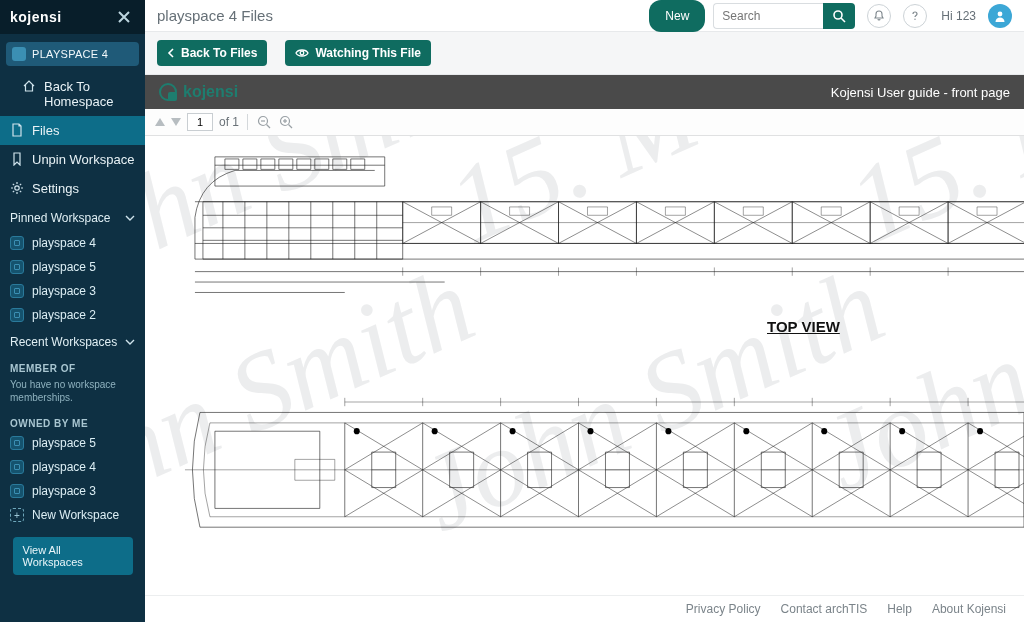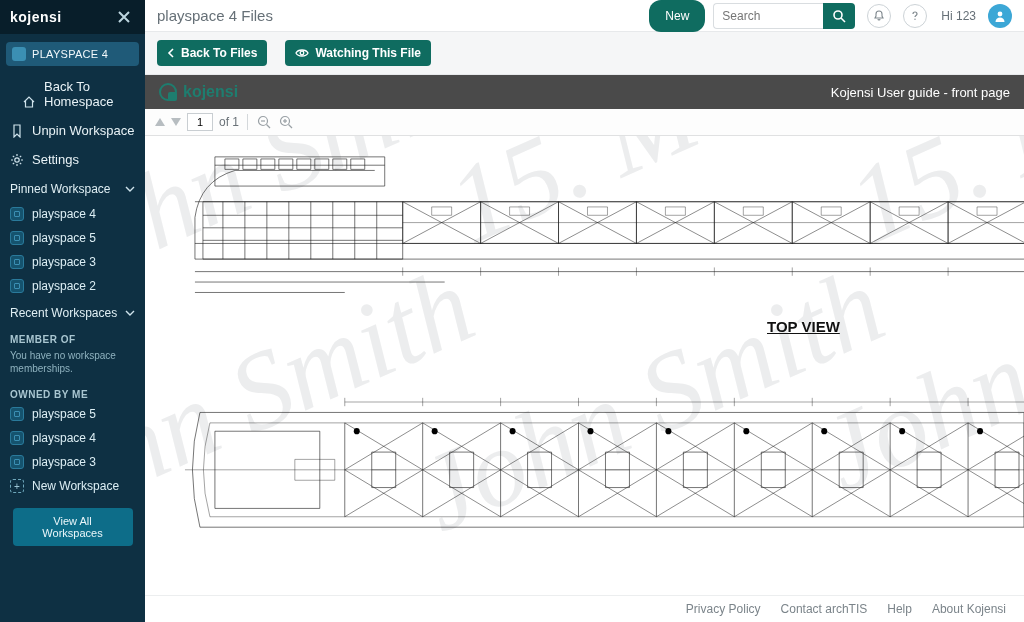--- a/index.html
+++ b/index.html
@@ -9,36 +9,36 @@
   
   .sidebar { width: 145px; background: #0e3043; color: #cfe3ec; display: flex; flex-direction: column; font-size: 12px; }
   .sb-head { display: flex; align-items: center; justify-content: space-between; padding: 6px 10px; background: #081e2a; }
   .sb-logo { font-size: 14px; font-weight: bold; letter-spacing: .5px; color: #fdfefe; text-transform: lowercase; }
   .sb-close { width: 22px; height: 22px; border-radius: 4px; display:flex; align-items:center; justify-content:center; cursor:pointer; }
   .sb-close svg { stroke:#bcd5df; }
 
   .sb-current { display:flex; align-items:center; gap:6px; margin: 8px 6px 6px 6px; padding:5px 6px; background:#1f5a78; border-radius:4px; color:#f2f8fb; font-size:11px; text-transform:uppercase; letter-spacing:.3px; }
   .sb-current .cube { width:14px; height:14px; border-radius:3px; background:#3b8fb3; display:inline-block; }
 
-  .sb-item { display:flex; align-items:flex-end; gap:8px; padding:7px 10px; cursor:pointer; color:#e8f2f6; }
+  .sb-item { display:flex; align-items:flex-start; gap:8px; padding:7px 10px; cursor:pointer; color:#e8f2f6; }
   .sb-item.active { background:#0d6d89; }
   .sb-item .ic { width:14px; height:14px; flex:0 0 14px; display:flex; align-items:center; justify-content:center; }
   .sb-item .ic svg { stroke:#cfe3ec; }
   .sb-item span.label { font-size:13px; }
 
   .sb-section-title { display:flex; align-items:center; justify-content:space-between; padding:8px 10px 6px 10px; font-size:12px; color:#dfeef3; cursor:pointer; }
   .sb-subhead { font-size:10px; font-weight:bold; letter-spacing:.5px; color:#a9c6d1; padding:8px 10px 2px 10px; text-transform:uppercase; }
   .sb-note { font-size:10px; color:#8fb2bf; padding:2px 10px 6px 10px; line-height:1.3; }
 
   .sb-ws { display:flex; align-items:center; gap:8px; padding:5px 10px; cursor:pointer; color:#dceef4; font-size:12px; }
   .ws-cube { width:14px; height:14px; border-radius:3px; background:#15536e; border:1px solid #2a7a9b; display:inline-block; position:relative; }
   .ws-cube::after { content:""; position:absolute; inset:3px; border:1px solid #3b8fb3; border-radius:1px; }
   .plus-cube { width:14px; height:14px; border:1px dashed #6ea7bb; display:flex; align-items:center; justify-content:center; color:#9dc8d7; font-size:10px; border-radius:3px; }
 
-  .sb-viewall { margin:10px auto 12px auto; padding:7px 10px; background:#0d6d89; color:#eaf6fa; font-size:11px; border-radius:4px; cursor:pointer; text-align:center; width:120px; }
+  .sb-viewall { margin:10px auto 12px auto; padding:7px 10px; background:#0d6d89; color:#eaf6fa; font-size:11px; border-radius:4px; cursor:pointer; width:120px; }
 
   
   .main { flex:1; display:flex; flex-direction:column; min-width:0; }
 
   .topbar { display:flex; align-items:center; padding:4px 12px; border-bottom:1px solid #e7e9eb; gap:8px; height:32px; }
   .page-title { font-size:15px; color:#667077; flex:1; }
   .btn-new { background:#0f6c60; color:#fff; padding:9px 16px; border-radius:12px; font-size:12px; font-weight:normal; cursor:pointer; }
   .search-wrap { display:flex; align-items:center; }
   .search-input { width:110px; height:26px; border:1px solid #d9dde0; border-right:none; border-radius:4px 0 0 4px; padding:0 8px; font-size:12px; color:#7b848a; }
   .search-btn { width:32px; height:26px; background:#0f6c60; border-radius:0 4px 4px 0; display:flex; align-items:center; justify-content:center; cursor:pointer; }
@@ -102,20 +102,28 @@
           </svg>
       </span>
       <span class="ic">
         <svg width="14" height="14" viewBox="0 0 14 14">
             <path d="M2 7 L7 2 L12 7 M3.5 6 V12 H10.5 V6" fill="none" stroke-width="1.2"></path>
           </svg>
       </span>
       <span class="label">Back To Homespace</span>
     </div>
 
+    <div class="sb-item active">
+      <span class="ic">
+        <svg width="14" height="14" viewBox="0 0 14 14">
+            <path d="M3 1 H9 L11 3 V13 H3 Z M9 1 V3 H11" fill="none" stroke-width="1.2"></path>
+          </svg>
+      </span>
+      <span class="label">Files</span>
+    </div>
 
     <div class="sb-item">
       <span class="ic">
         <svg width="14" height="14" viewBox="0 0 14 14">
             <path d="M4 1 H10 V13 L7 10 L4 13 Z" fill="none" stroke-width="1.2"></path>
           </svg>
       </span>
       <span class="label">Unpin Workspace</span>
     </div>
 

